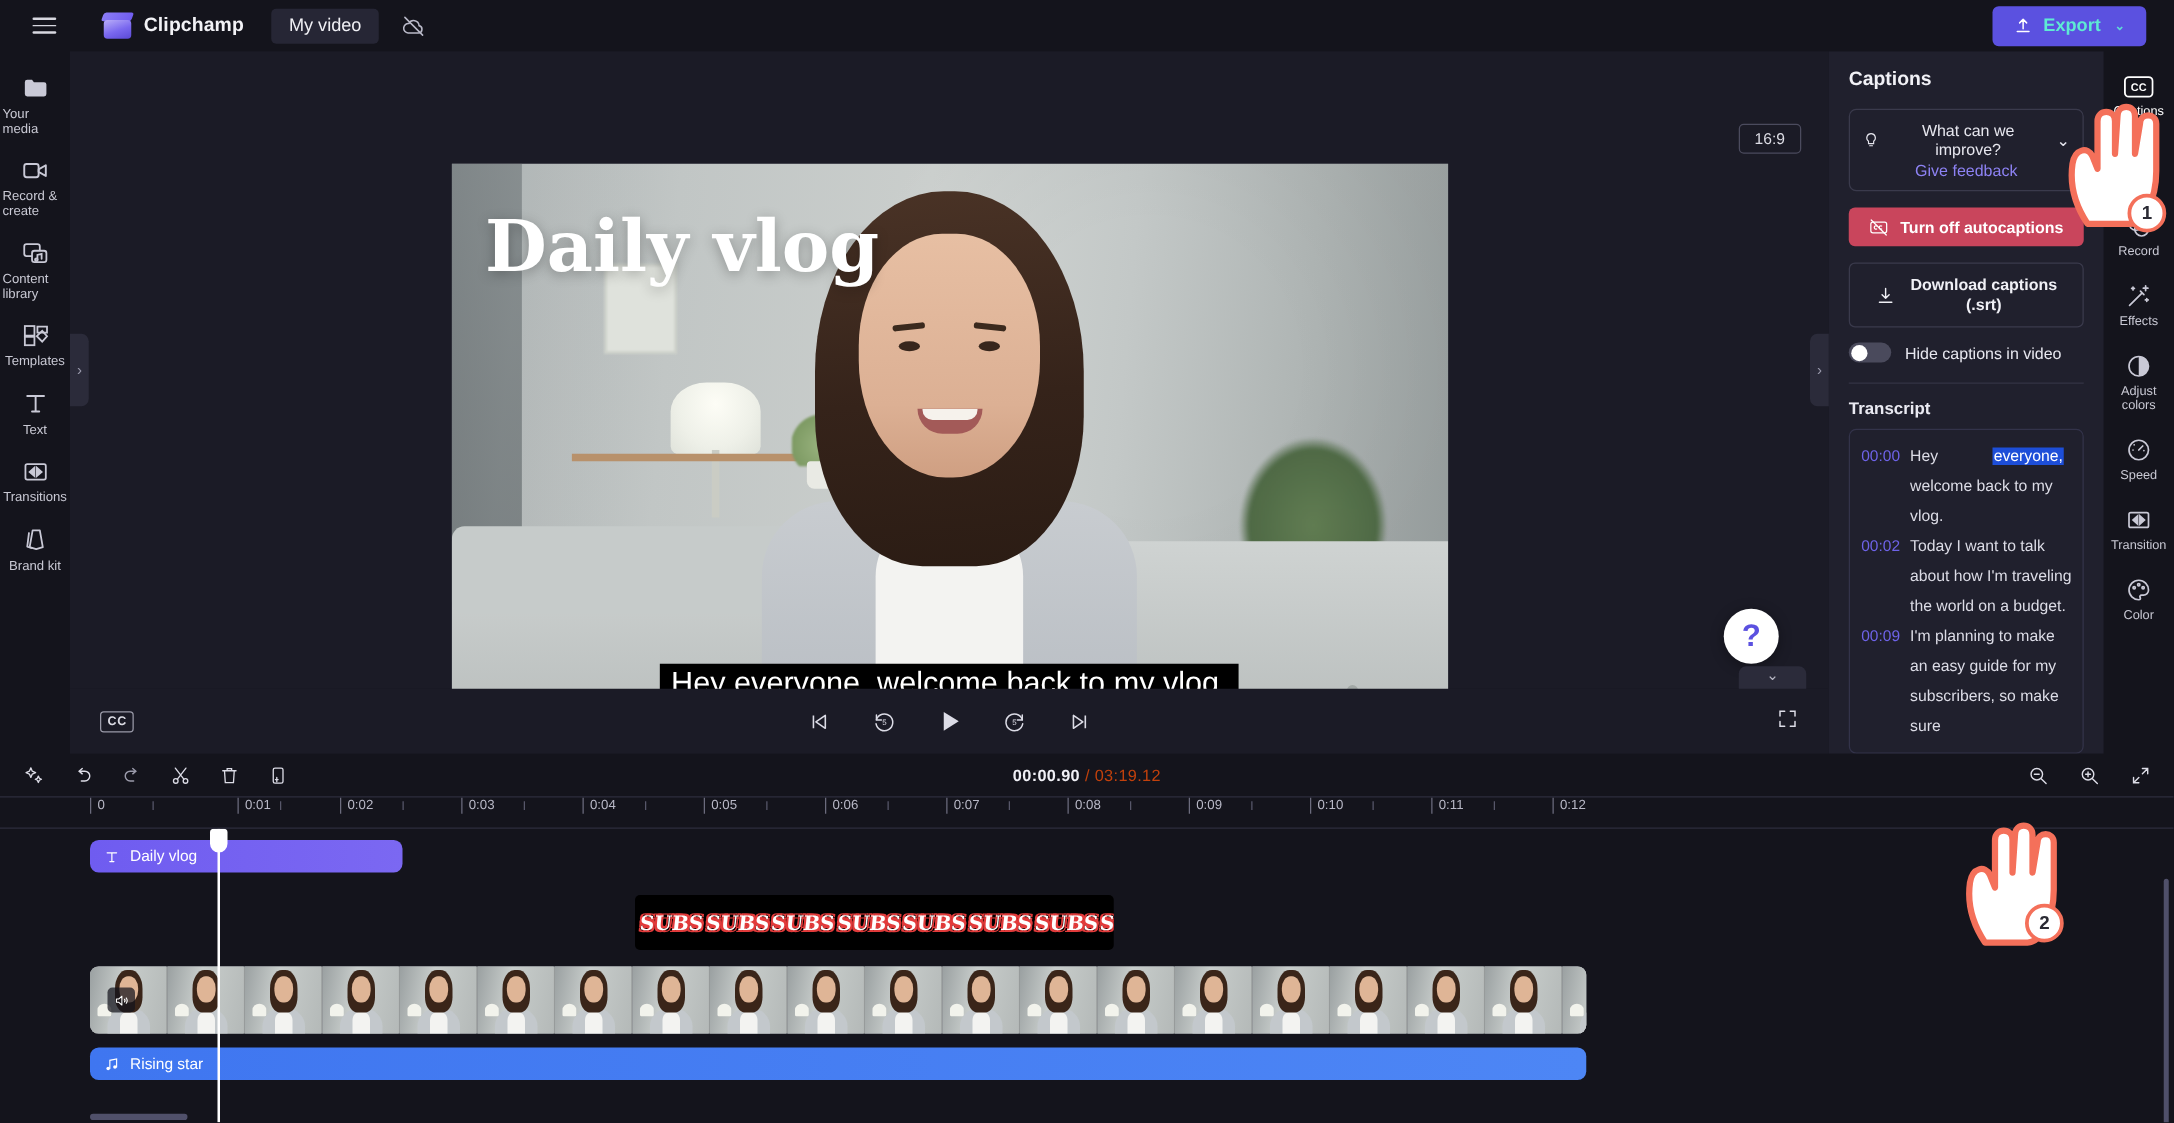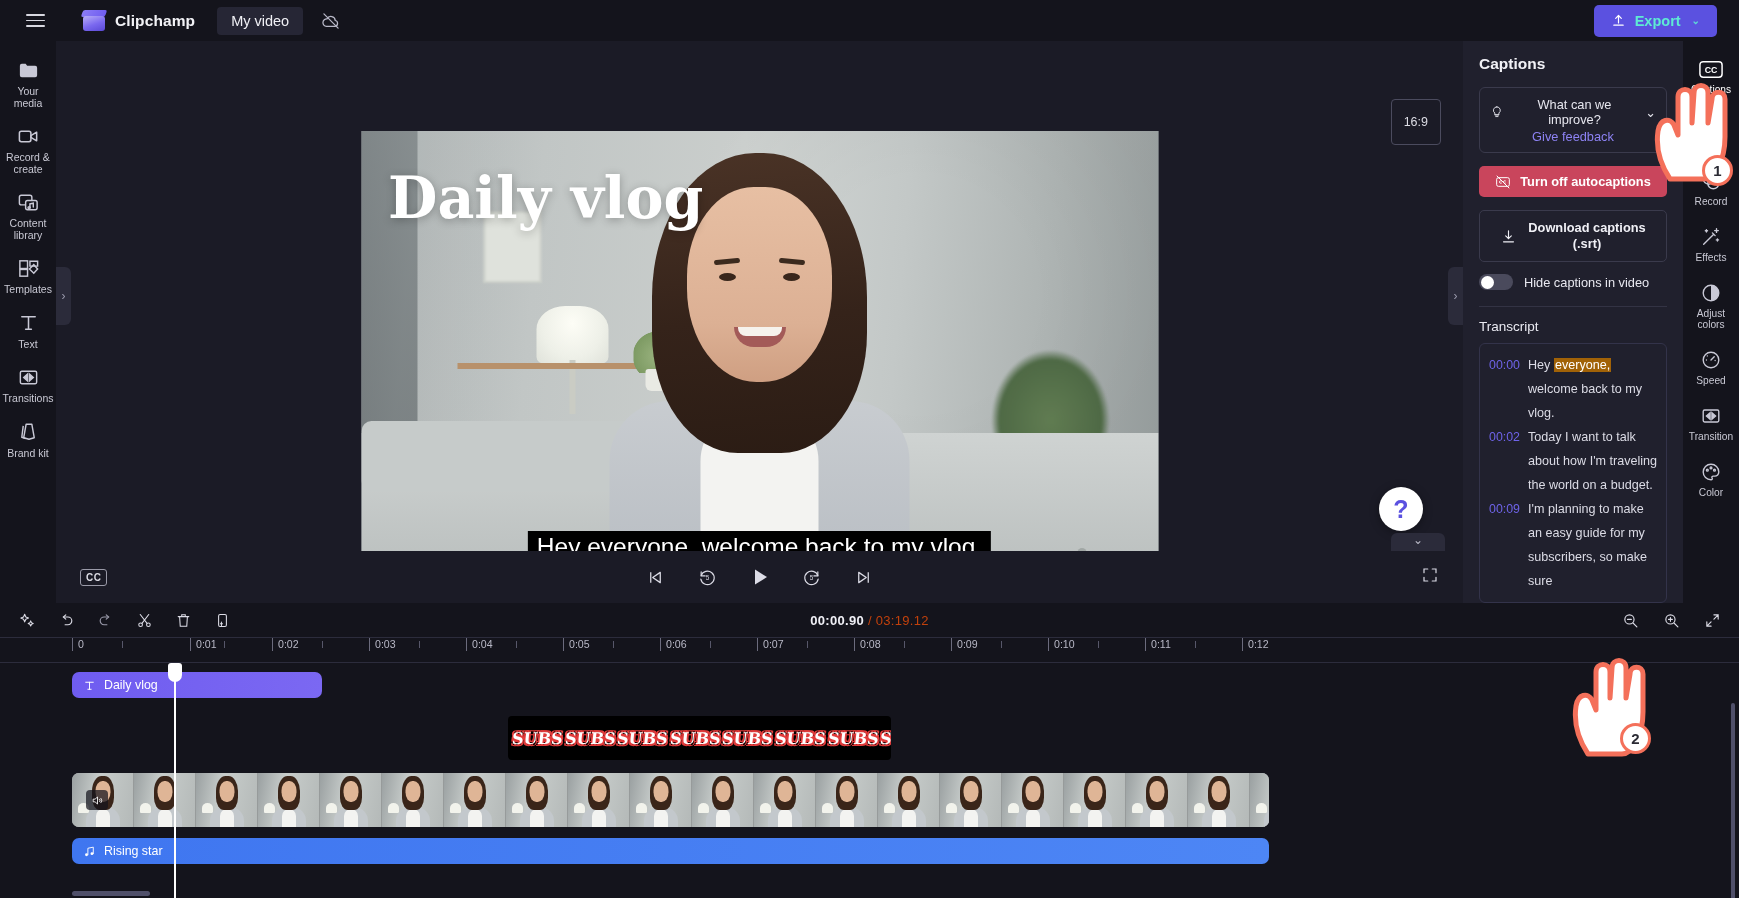--- a/index.html
+++ b/index.html
@@ -54,30 +54,30 @@
   
   .rail {
     width:56px; min-width:56px; background:#14141c;
     padding-top:10px; display:flex; flex-direction:column; align-items:center;
     gap:2px;
   }
   .rail-item {
     width:56px; padding:7px 2px 6px; display:flex; flex-direction:column;
     align-items:center; gap:4px; cursor:pointer;
   }
-  .rail-item .lbl { font-size:10.5px; line-height:11.5px; color:#c9c9d4; text-align:center;}
+  .rail-item .lbl { font-size:10.5px; line-height:11.5px; color:#c9c9d4; }
   .rail-ico { width:24px; height:24px; display:flex; align-items:center; justify-content:center;}
 
   
   .center { flex:1; display:flex; flex-direction:column; min-width:0; background:#1b1b26;}
   .stage-wrap { position:relative; flex:1; background:#1b1b26; min-height:0;}
   .ratio-pill {
     position:absolute; top:58px; right:22px;
     border:1px solid #4b4b5e; border-radius:4px;
-    padding:15px 12px; font-size:12.5px; color:#dcdce4; cursor:pointer;
+    padding:4px 12px; font-size:12.5px; color:#dcdce4; cursor:pointer;
   }
   .video-box {
     position:absolute; left:50%; transform:translateX(-50%);
     top:90px; width:797px; height:452px; overflow:hidden; background:#9aa0a2;
   }
   .vbg {
     position:absolute; inset:0;
     background:
       radial-gradient(circle at 70% 36%, rgba(0,0,0,0) 0 18%, rgba(0,0,0,.04) 40%),
       linear-gradient(95deg,#8e9496 0%,#b9bfbf 7%,#c9cecd 22%,#d2d6d4 46%,#c3c8c7 66%,#aeb4b3 84%,#99a0a0 100%);
@@ -186,29 +186,29 @@
     border:1px solid #3a3a4c; border-radius:5px; color:#f0f0f6;
     display:flex; align-items:center; gap:11px; padding:9px 20px;
     font-size:12.8px; font-weight:600; cursor:pointer; margin-bottom:12px;
   }
   .ghost-btn .txt{flex:1; text-align:center; line-height:16px;}
   .toggle-row{display:flex;align-items:center;gap:11px;margin-bottom:16px;cursor:pointer;}
   .toggle{width:34px;height:16px;border-radius:9px;background:#4a4a5c;position:relative;}
   .toggle .knob{position:absolute;left:1.5px;top:1.5px;width:13px;height:13px;border-radius:50%;background:#fff;}
   .toggle-row .lbl{font-size:12.8px;color:#e8e8f0;}
   .divider{height:1px;background:#333344;margin-bottom:12px;}
-  .rpanel h3{font-size:13.5px;font-weight:400;color:#eaeaf2;margin-bottom:9px;}
+  .rpanel h3{font-size:13.5px;font-weight:700;color:#eaeaf2;margin-bottom:9px;}
   .transcript {
     flex:1; border:1px solid #33334a; border-radius:6px; padding:9px 8px 8px 9px;
     overflow:hidden; font-size:12.6px; line-height:24px; background:#20202d;
   }
   .tline{display:flex; gap:8px; margin-bottom:0;}
   .tstamp{color:#6e63e8; flex:0 0 auto; font-size:12.4px;}
   .ttext{color:#dcdce6;}
-  .ttext .hl{background:#a16207; color:#fff; padding:0 1px;}
+  .ttext .hl{background:#1d4ed8; color:#fff; padding:0 1px;margin-left:40px;}
 
   
   .rtools {
     width:56px; min-width:56px; background:#14141c;
     display:flex; flex-direction:column; align-items:center; padding-top:10px; gap:6px;
   }
   .rtool { width:56px; padding:6px 2px; display:flex; flex-direction:column; align-items:center; gap:3px; cursor:pointer;}
   .rtool .lbl{font-size:10.2px;line-height:11px;color:#c9c9d4;text-align:center;}
   .rtool.active .lbl{color:#fff;}
 

